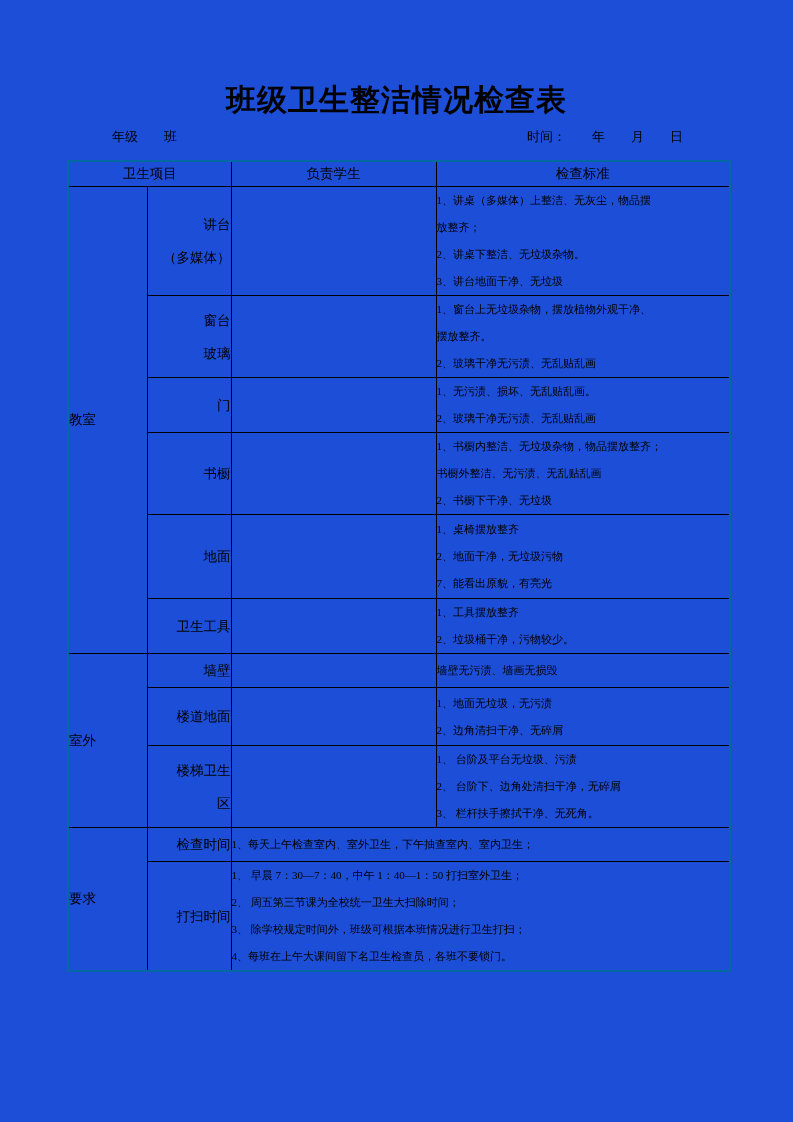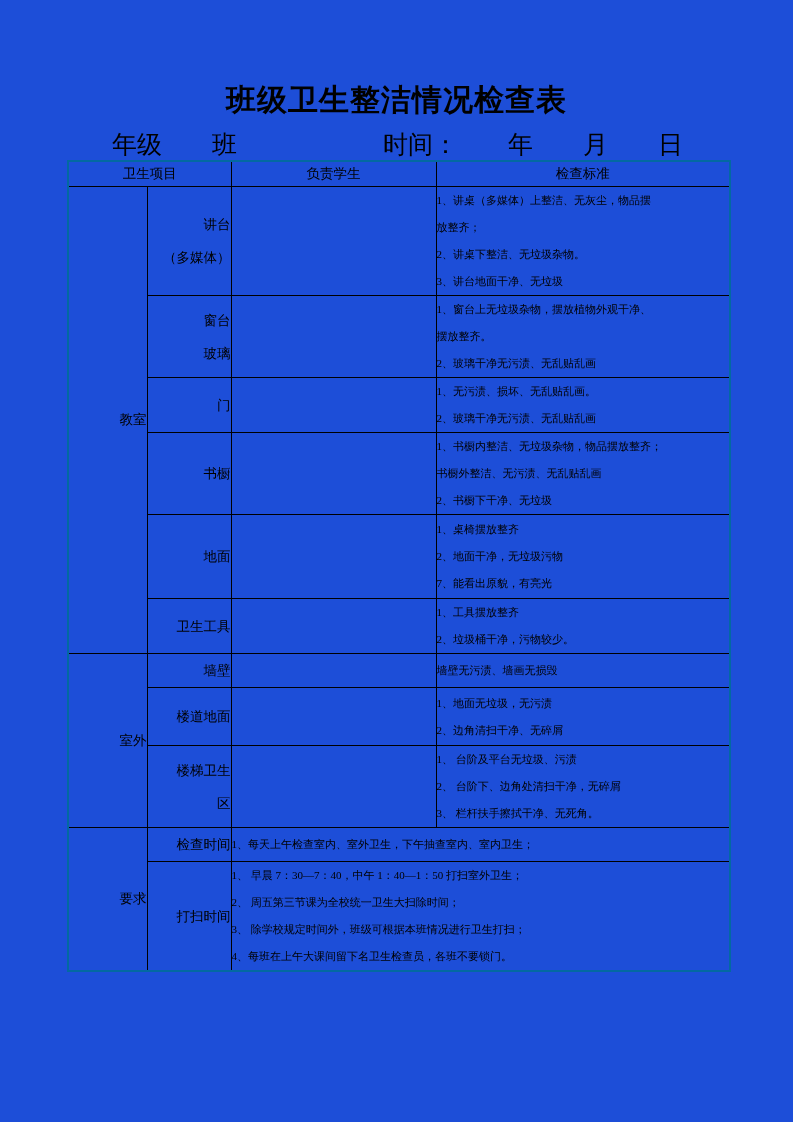--- a/index.html
+++ b/index.html
@@ -23,21 +23,21 @@
     letter-spacing: 1px;
     white-space: pre;
   }
   .info-row {
     position: absolute;
     top: 128px;
     left: 67px;
     width: 662px;
     display: flex;
     justify-content: space-between;
-    font-size: 25px;
+    font-size: 13px;
     white-space: pre;
   }
   .info-left  { margin-left: 45px; }
   .info-right { margin-right: 46px; }
 
   table.sheet {
     position: absolute;
     top: 160px;
     left: 67px;
     width: 662px;
@@ -51,21 +51,21 @@
     vertical-align: middle;
     font-size: 13.5px;
     overflow: hidden;
   }
   td.hdr {
     text-align: center;
     font-size: 14px;
     height: 24px;
   }
   td.cat {
-    text-align: right;
+    text-align: left;
     font-size: 14px;
   }
   td.item {
     text-align: right;
     font-size: 14px;
   }
   .item-line { line-height: 33px; white-space: pre; }
   td.std { padding: 2px 4px 2px 8px; }
   .std-line {
     line-height: 27px;

